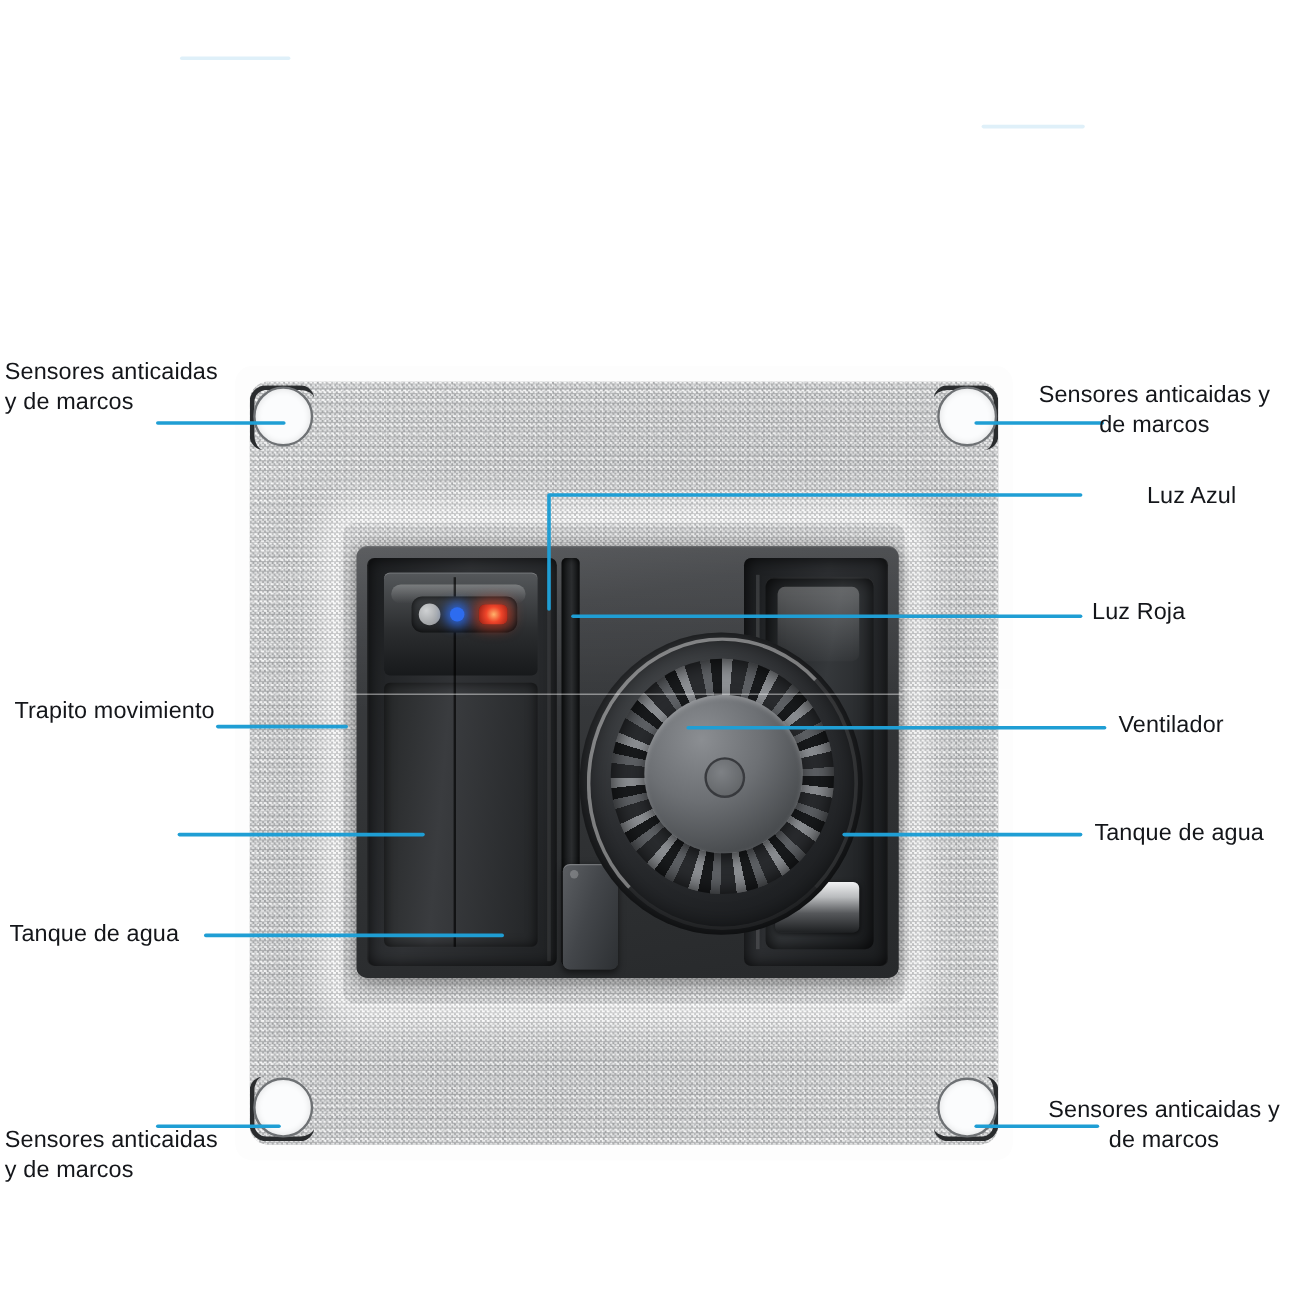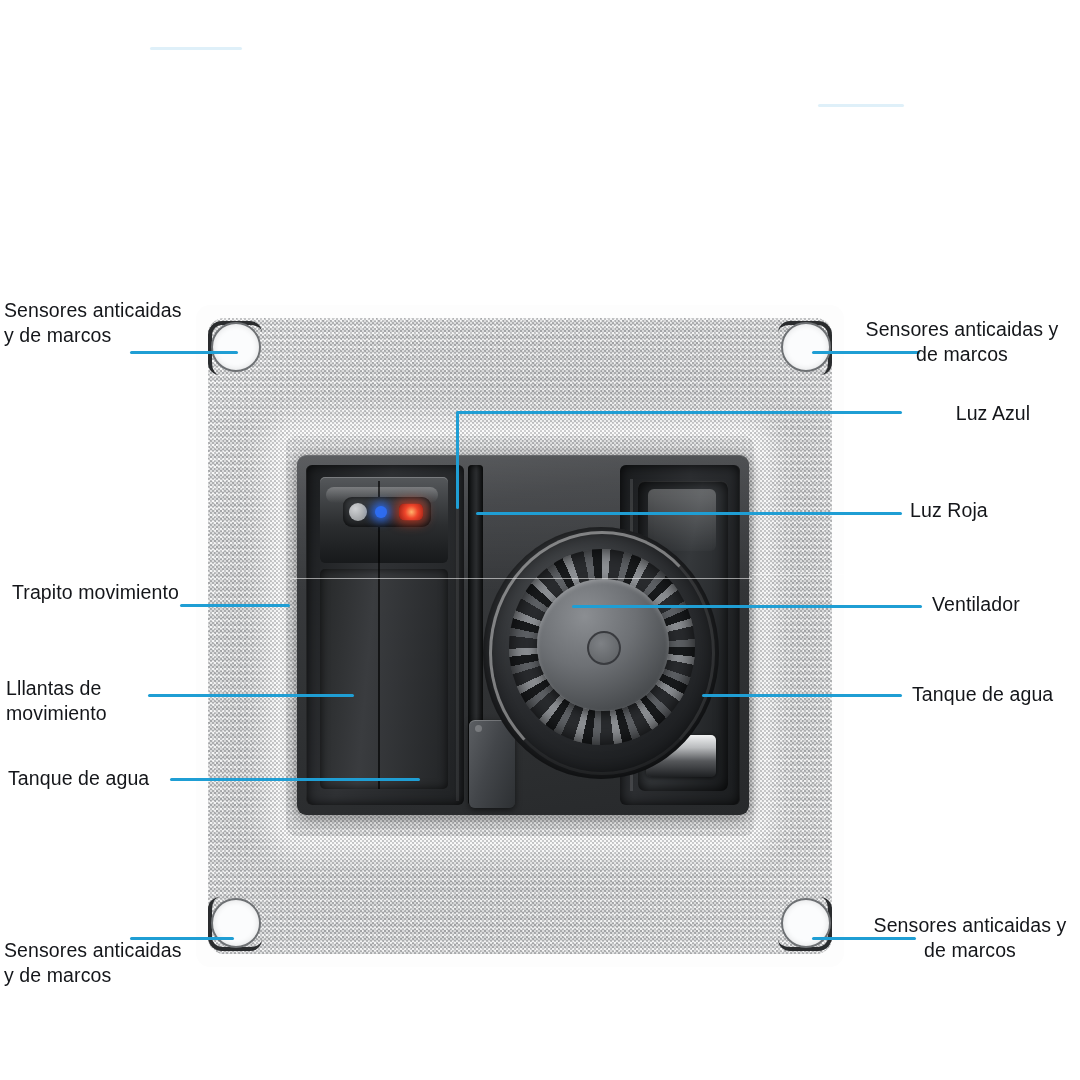--- a/index.html
+++ b/index.html
@@ -316,22 +316,20 @@
 de marcos</div>
 
   <div class="label" style="left:910px;top:401px;width:166px;text-align:center;">Luz Azul</div>
 
   <div class="label" style="left:910px;top:498px;width:166px;text-align:left;">Luz Roja</div>
 
   <div class="label" style="left:12px;top:580px;width:168px;text-align:left;">Trapito movimiento</div>
 
   <div class="label" style="left:932px;top:592px;width:146px;text-align:left;">Ventilador</div>
 
-  <div class="label lbl-left" style="left:6px;top:676px;width:140px;">Lllantas de
-movimiento</div>
 
   <div class="label" style="left:912px;top:682px;width:168px;text-align:left;">Tanque de agua</div>
 
   <div class="label" style="left:8px;top:766px;width:166px;text-align:left;">Tanque de agua</div>
 
   <div class="label lbl-left" style="left:4px;top:938px;width:190px;">Sensores anticaidas
 y de marcos</div>
 
   <div class="label lbl-right" style="left:864px;top:913px;width:212px;">Sensores anticaidas y
 de marcos</div>

